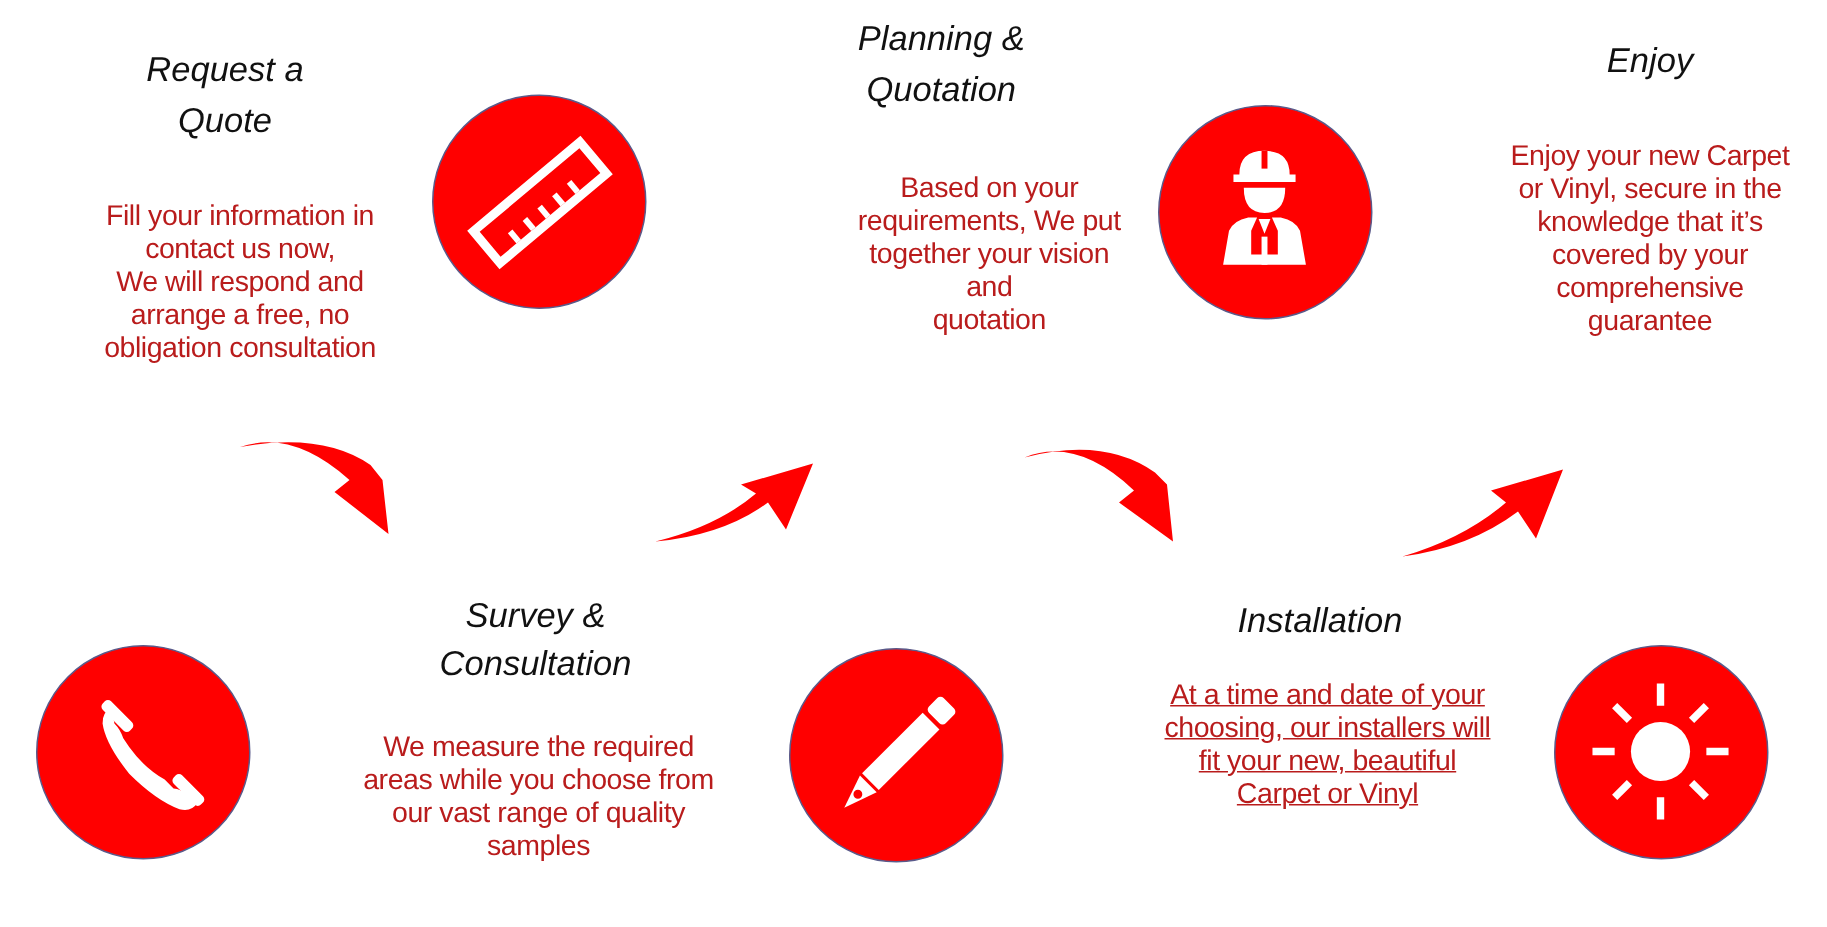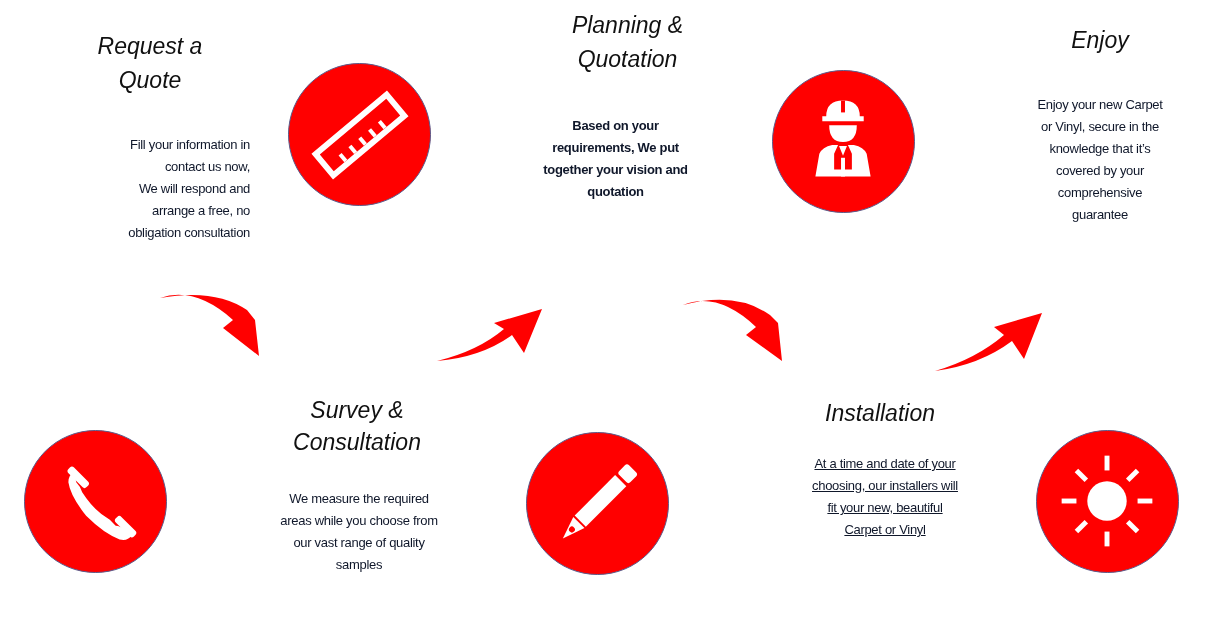--- a/index.html
+++ b/index.html
@@ -1,53 +1,53 @@
 <!DOCTYPE html>
 <html><head>
 <meta charset="utf-8">
 <style>
   html, body { margin:0; padding:0; background:#ffffff; }
   body { width:1218px; height:618px; position:relative; overflow:hidden;
          font-family:"Liberation Sans", sans-serif; color:#111; }
   .title { position:absolute; text-align:center; font-size:23px; line-height:34px;
            color:#111; white-space:pre-line;font-style:italic; }
-  .desc { position:absolute; text-align:center; font-size:13px; line-height:22px;
-          color:#0f172a; white-space:pre-line; letter-spacing:-0.3px; }
+  .desc { position:absolute; text-align:center; font-size:19px; line-height:22px;
+          color:#b91c1c; white-space:pre-line; letter-spacing:-0.3px; }
   .circle { position:absolute; width:143px; height:143px; border-radius:50%;
             background:#ff0000; border:1px solid #5a5a8a; box-sizing:border-box; }
   .circle svg { position:absolute; left:0; top:0; width:100%; height:100%; }
   .arrow { position:absolute; }
 </style>
 </head>
 <body>
 
 <div class="title" style="left:70px; top:29px; width:160px;">Request a
 Quote</div>
-<div class="desc" style="left:50px; top:134px; width:200px;text-align:right;">Fill your information in
+<div class="desc" style="left:60px; top:134px; width:200px;">Fill your information in
 contact us now,
 We will respond and
 arrange a free, no
 obligation consultation</div>
 
 <div class="circle" style="left: 288px; top: 63px; background: rgb(255, 0, 0);">
   <svg viewBox="0 0 143 143">
     <g transform="translate(72,72) rotate(-40)">
       <rect x="-47" y="-14" width="94" height="28" fill="none" stroke="#fff" stroke-width="6"></rect>
       <rect x="-30" y="2" width="4" height="9" fill="#fff"></rect>
       <rect x="-17" y="2" width="4" height="9" fill="#fff"></rect>
       <rect x="-4" y="2" width="4" height="9" fill="#fff"></rect>
       <rect x="9" y="2" width="4" height="9" fill="#fff"></rect>
       <rect x="22" y="2" width="4" height="9" fill="#fff"></rect>
     </g>
   </svg>
 </div>
 
 <div class="title" style="left:540px; top:8px; width:175px;">Planning &amp;
 Quotation</div>
-<div class="desc" style="left:518px; top:115px; width:195px;font-weight:bold;">Based on your
+<div class="desc" style="left:562px; top:115px; width:195px;">Based on your
 requirements, We put
 together your vision and
 quotation</div>
 
 <div class="circle" style="left: 772px; top: 70px; background: rgb(255, 0, 0);">
   <svg viewBox="0 0 143 143">
     <path d="M54 46 Q54 30 71 30 Q88 30 88 46 L92 46 L92 51 L50 51 L50 46 Z" fill="#fff"></path>
     <rect x="69" y="30" width="4" height="12" fill="#ff0000"></rect>
     <path d="M57 55 L85 55 Q85 72 71 72 Q57 72 57 55 Z" fill="#fff"></path>
     <path d="M43 107 L47 84 Q50 77 60 75 L66 75 L62 84 L62 100 L80 100 L80 84 L76 75 L82 75 Q92 77 95 84 L99 107 Z" fill="#fff"></path>

